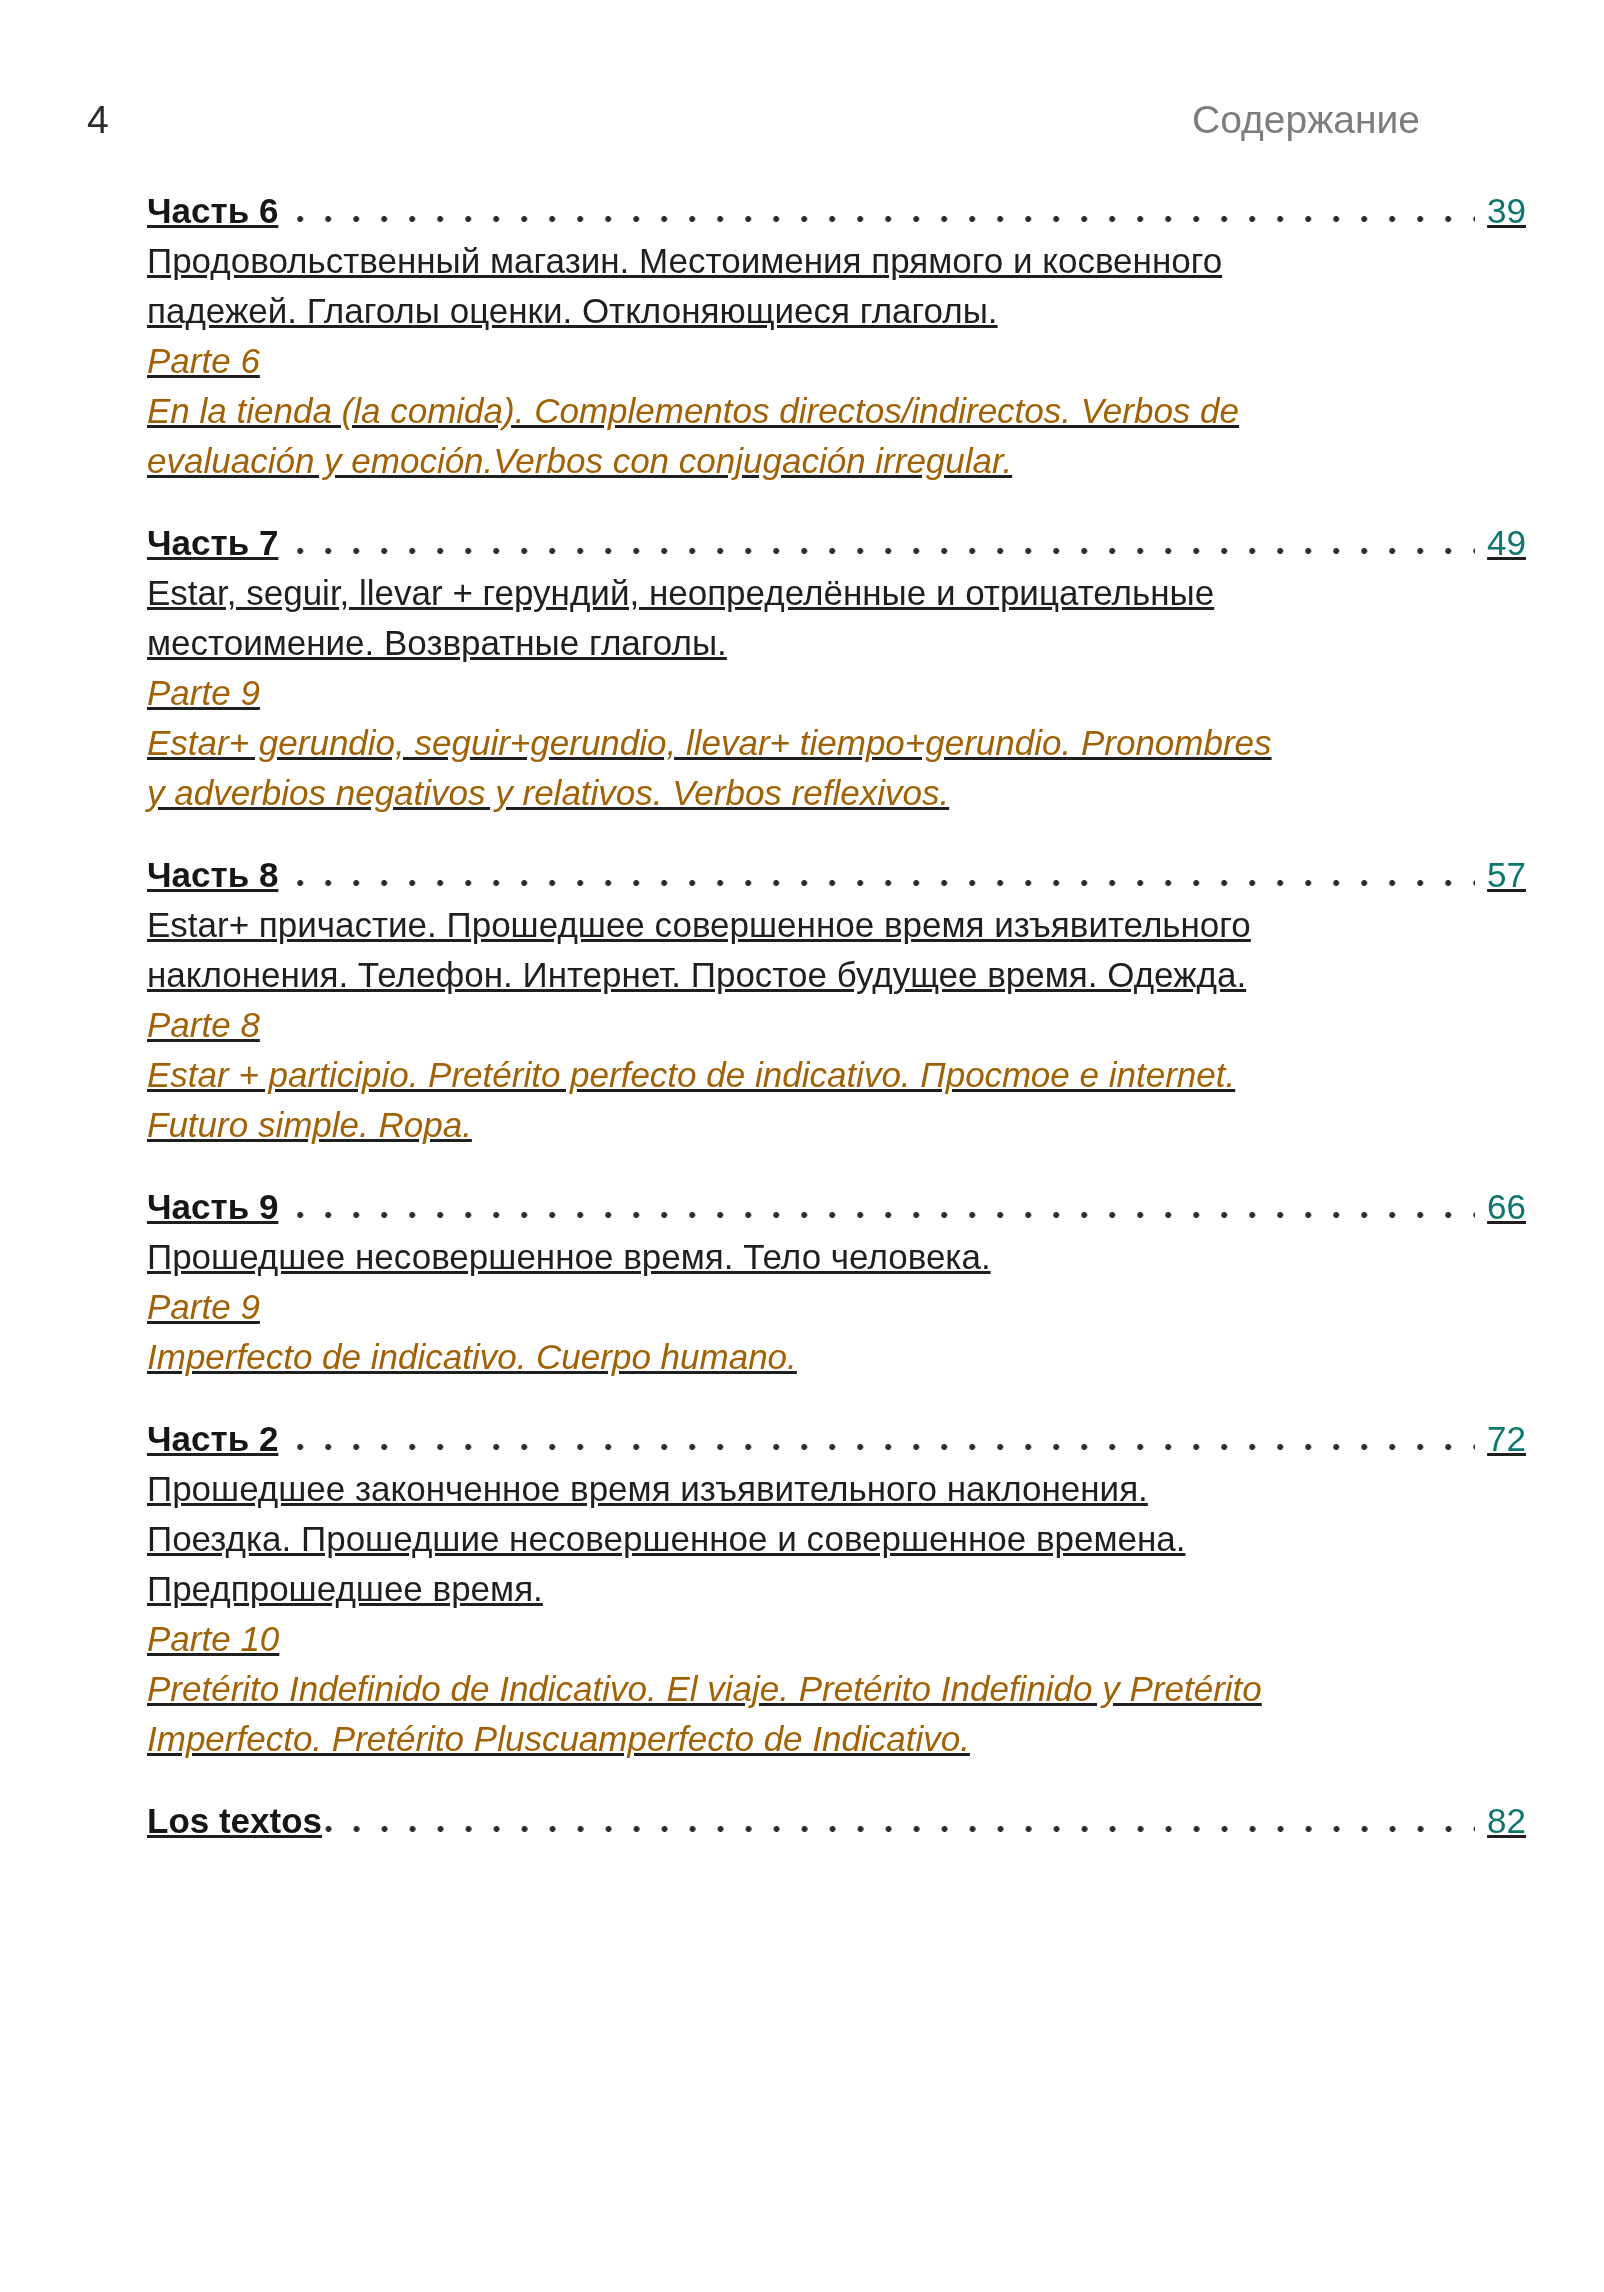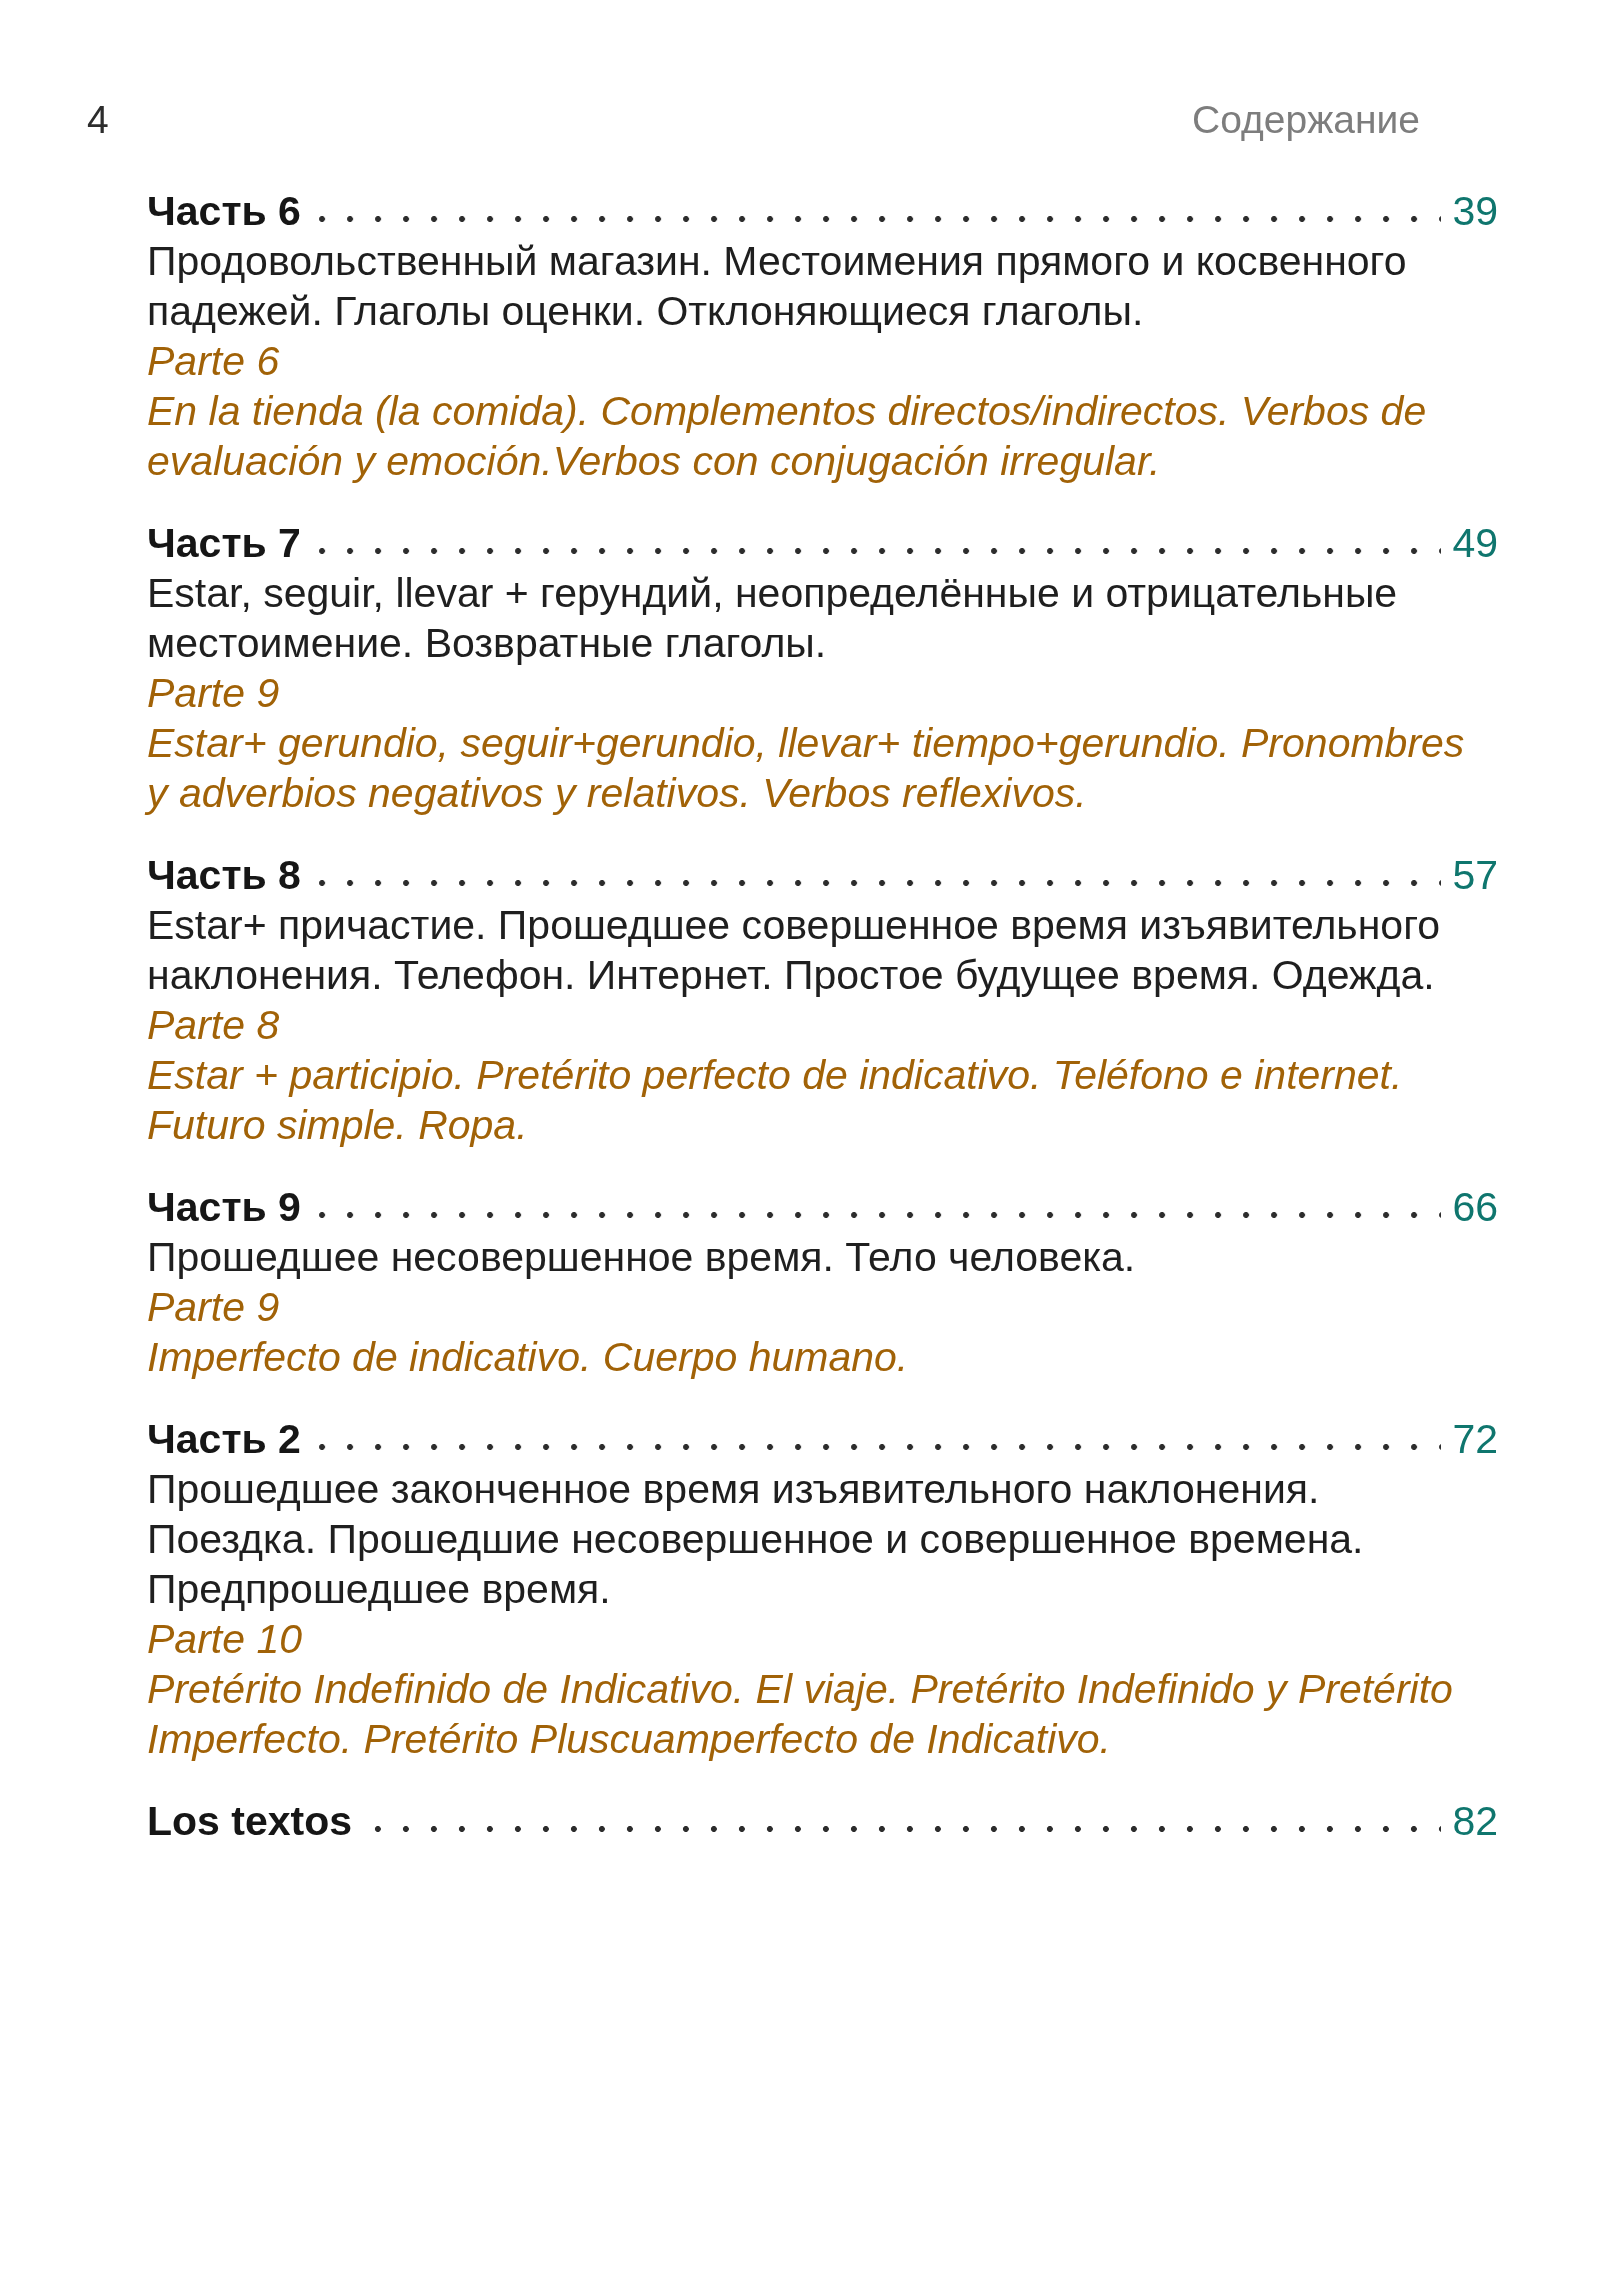--- a/index.html
+++ b/index.html
@@ -25,23 +25,24 @@
     font-size: 39px;
     line-height: 50px;
   }
   .page-number {
     color: #2d2d2d;
   }
   .header-title {
     color: #7d7d7d;
   }
   .toc {
-    padding: 41px 107px 0 147px;
-    font-size: 41px;
+    padding: 41px 79px 0 147px;
+    font-size: 35px;
     line-height: 50px;
+    text-decoration: underline;
   }
   .entry {
     margin-bottom: 32px;
   }
   .entry-head {
     display: flex;
     align-items: stretch;
     height: 50px;
   }
   .entry-title {
@@ -113,21 +114,21 @@
 
     <section class="entry">
       <div class="entry-head">
         <span class="entry-title">Часть 8</span>
         <span class="leader"></span>
         <span class="entry-page">57</span>
       </div>
       <div class="desc">Estar+ причастие. Прошедшее совершенное время изъявительного
 наклонения. Телефон. Интернет. Простое будущее время. Одежда.</div>
       <div class="desc italic">Parte 8</div>
-      <div class="desc italic">Estar + participio. Pretérito perfecto de indicativo. Teléfono e internet.
+      <div class="desc italic">Estar + participio. Pretérito perfecto de indicativo. Простое e internet.
 Futuro simple. Ropa.</div>
     </section>
 
     <section class="entry">
       <div class="entry-head">
         <span class="entry-title">Часть 9</span>
         <span class="leader"></span>
         <span class="entry-page">66</span>
       </div>
       <div class="desc">Прошедшее несовершенное время. Тело человека.</div>

